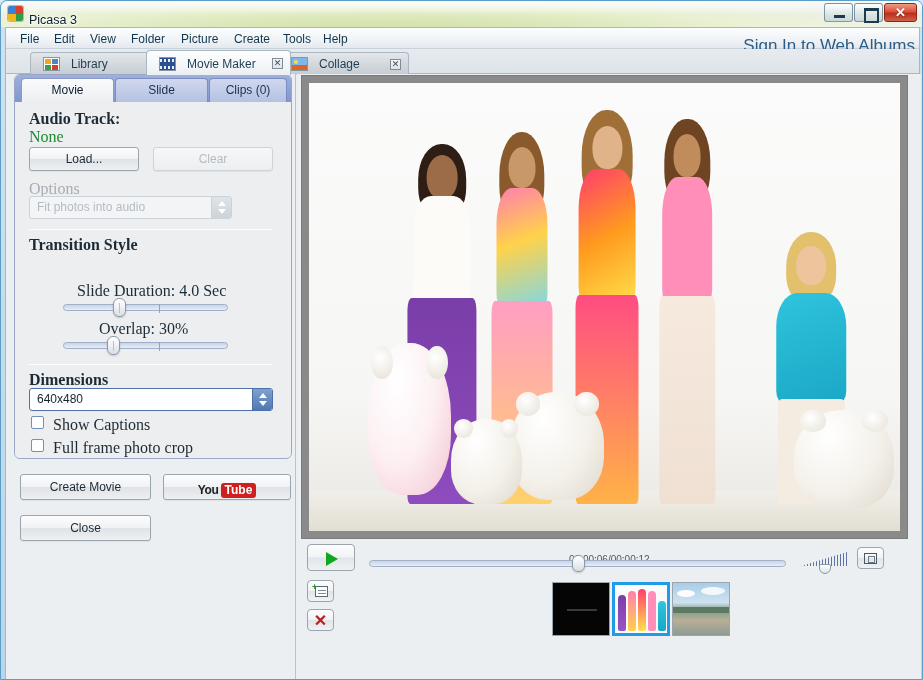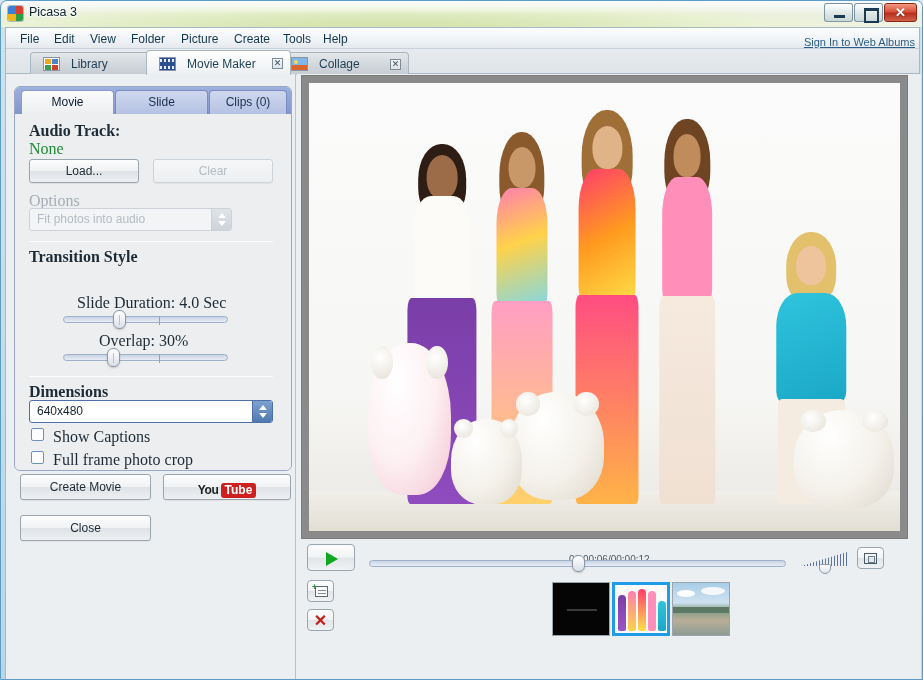--- a/index.html
+++ b/index.html
@@ -37,21 +37,21 @@
     border-radius: 2px; overflow: hidden;
     background: #fff;
     box-shadow: 0 0 0 1px rgba(120,140,160,.55);
   }
   #app-icon i { position: absolute; display: block; width: 50%; height: 50%; }
   #app-icon i:nth-child(1){ left:0; top:0; background:#3b7fd4; }
   #app-icon i:nth-child(2){ left:50%; top:0; background:#d9402c; }
   #app-icon i:nth-child(3){ left:0; top:50%; background:#f2b61c; }
   #app-icon i:nth-child(4){ left:50%; top:50%; background:#2f9e47; }
   #title-text {
-    position: absolute; left: 28px; top: 4px;
+    position: absolute; left: 28px; top: 12px;
     font-size: 12.5px; color: #0b2030;
     text-shadow: 0 0 4px #fff, 0 0 7px #fff, 0 1px 0 rgba(255,255,255,.9);
     white-space: nowrap;
   }
   .winbtn {
     position: absolute; top: 2px; height: 19px;
     border: 1px solid rgba(90,120,140,.75);
     border-radius: 3px;
     background: linear-gradient(180deg, rgba(255,255,255,.75), rgba(210,225,235,.35) 45%, rgba(160,185,205,.45));
     cursor: default;
@@ -89,21 +89,21 @@
     background: linear-gradient(180deg,#fcfdfe 0%, #f0f3f6 60%, #e4e9ee 100%);
     border-bottom: 1px solid #c8d2da;
   }
   .menu-item {
     position: absolute; top: 3px; height: 16px; line-height: 16px;
     font-size: 12px; color: #12364e; padding: 0 4px; cursor: default;
     white-space: nowrap;
   }
   #signin-link {
     position: absolute; right: 4px; top: 8px;
-    font-size: 11px; color: #2c5d86; text-decoration: underline; cursor: pointer;
+    font-size: 17px; color: #2c5d86; text-decoration: underline; cursor: pointer;
     white-space: nowrap;
   }
 
   
   #tabstrip {
     position: absolute; left: 0; top: 21px; width: 100%; height: 25px;
     background: linear-gradient(180deg,#e7ebef,#dfe4e9);
     border-bottom: 1px solid #a9b7c0;
   }
   .app-tab {
@@ -147,21 +147,21 @@
   }
   .app-tab.active .tab-close { top: 7px; }
 
   
   #leftpanel {
     position: absolute; left: 0px; top: 46px; width: 290px; height: 606px;
     background: #eceff1;
     border-right: 1px solid #b9c3cb;
   }
   #settings-box {
-    position: absolute; left: 8px; top: 12px; width: 278px; height: 385px;
+    position: absolute; left: 8px; top: 0; width: 278px; height: 385px;
     background: #e9ecef;
     border: 1px solid #9aa8c6;
     border-radius: 6px;
   }
   #settings-tabs {
     position: absolute; left: 0; top: 0; width: 100%; height: 27px;
     background: linear-gradient(180deg,#9eb0dc 0%, #8396cd 100%);
     border-radius: 5px 5px 0 0;
   }
   .stab {

